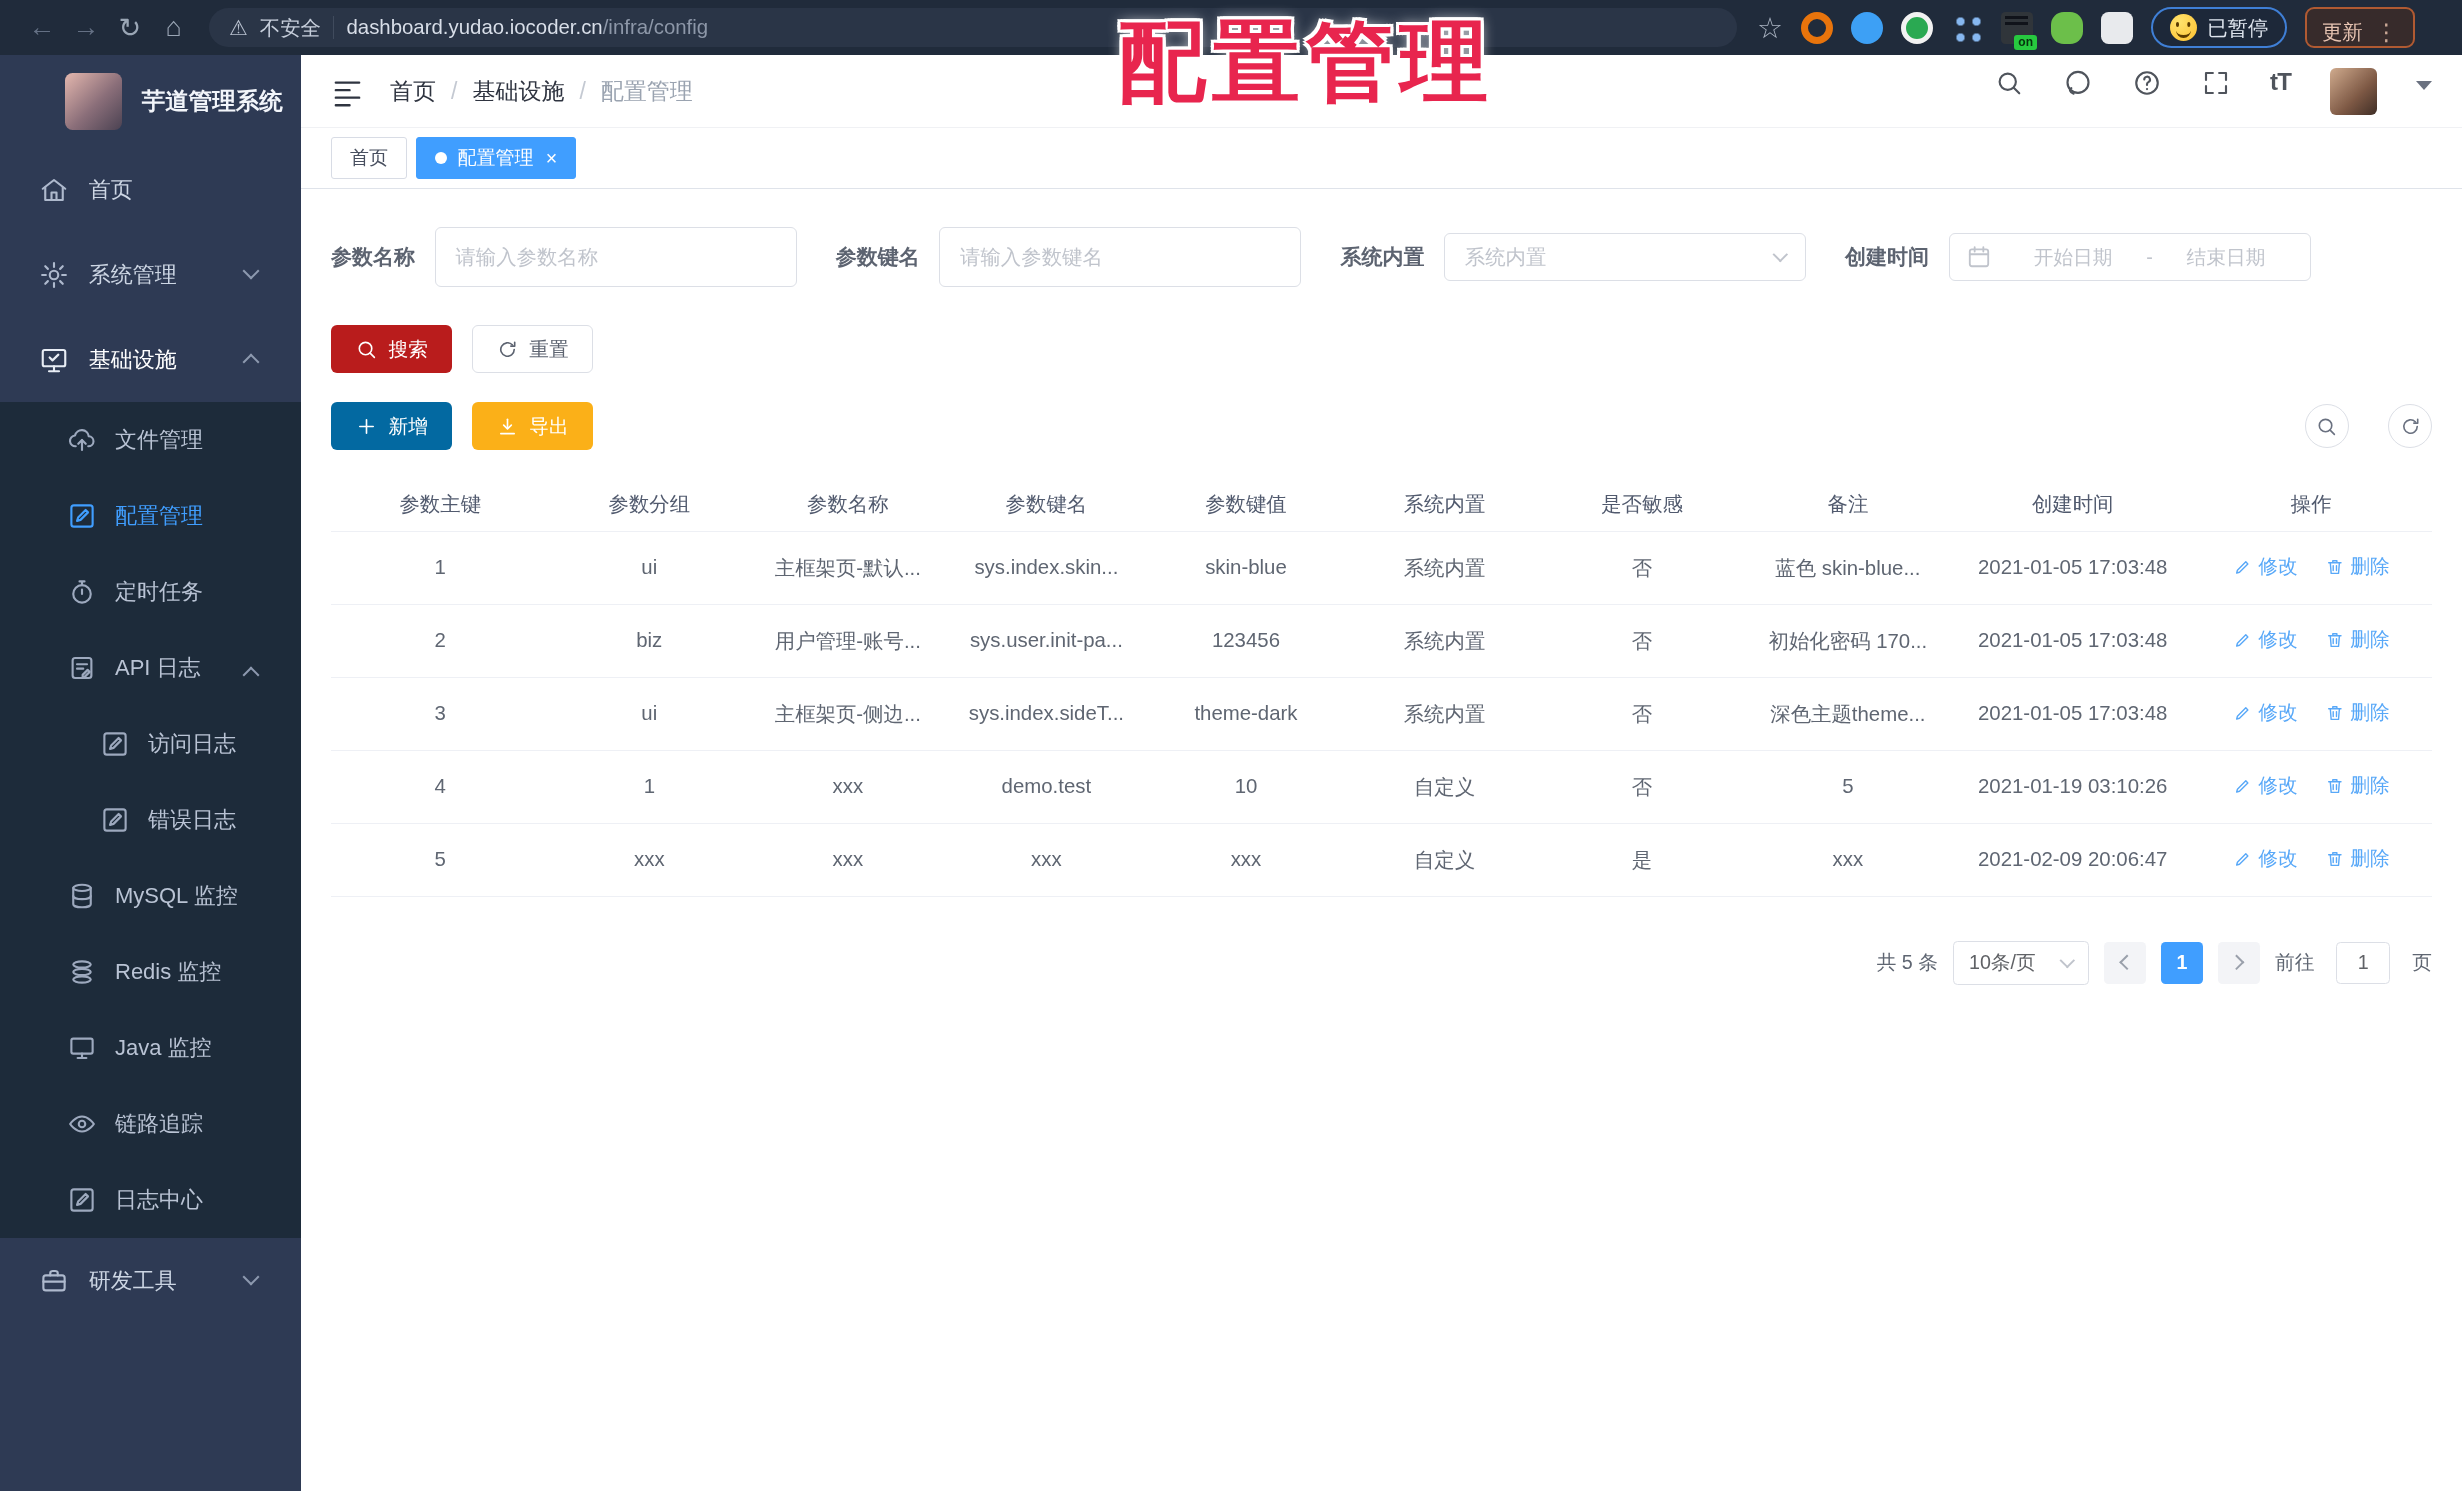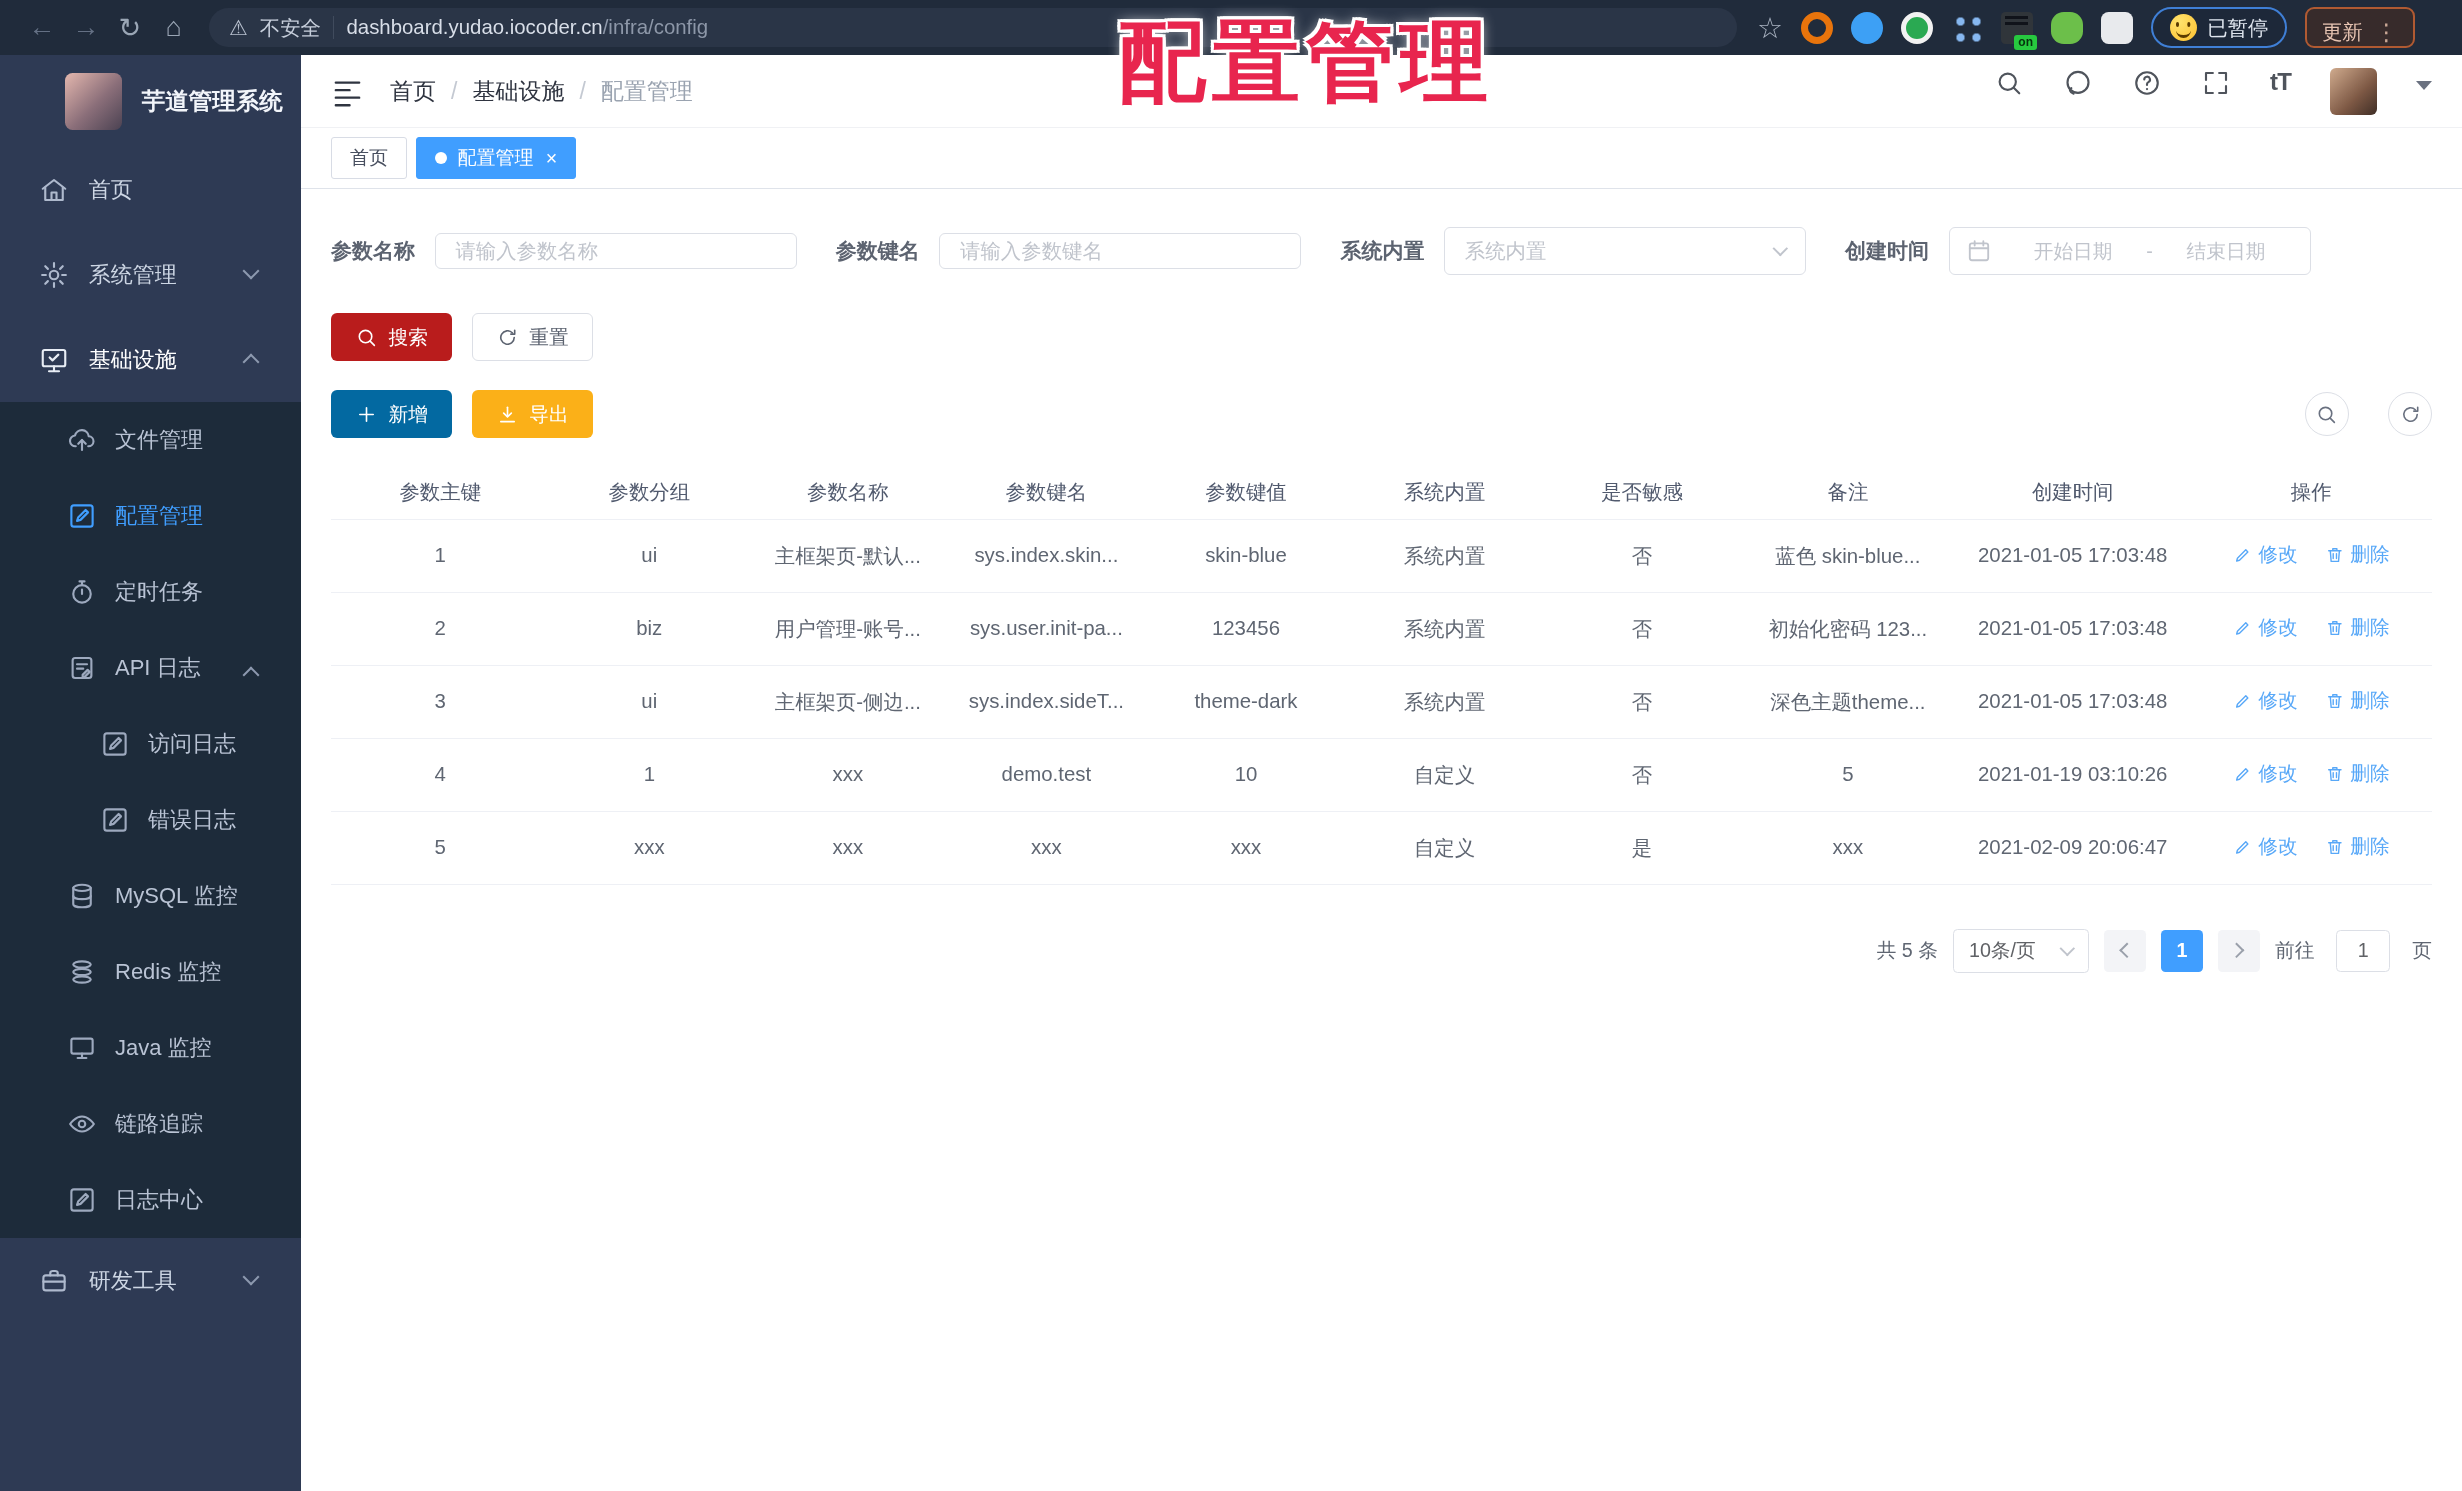--- a/index.html
+++ b/index.html
@@ -88,21 +88,21 @@
   .tag.active{background:#409eff;border-color:#409eff;color:#fff}
   .tag .dot{width:12px;height:12px;border-radius:50%;background:#fff}
   .tag .close{font-size:19.7px;margin-left:1.5px}
 
   .content{flex:1;padding:38px 30px 0 30px;position:relative}
 
   
   .filter-row{display:flex;align-items:center;margin-bottom:38px}
   .f-group{display:flex;align-items:center;margin-right:39px}
   .f-label{font-size:21px;color:#5c6370;font-weight:bold;margin-right:19.7px;white-space:nowrap}
-  .f-input{width:362px;height:36px;border:1.5px solid #dcdfe6;border-radius:6px;font-size:20.4px;color:#606266;
+  .f-input{width:362px;height:60px;border:1.5px solid #dcdfe6;border-radius:6px;font-size:20.4px;color:#606266;
            padding:0 19.7px;background:#fff;outline:none;font-family:"Liberation Sans",sans-serif}
   .f-input::placeholder{color:#c0c4cc}
   .f-select{width:362px;height:48px;border:1.5px solid #dcdfe6;border-radius:6px;display:flex;align-items:center;
             justify-content:space-between;padding:0 19.7px;color:#c0c4cc;font-size:20.4px;background:#fff}
   .sel-caret{width:10.6px;height:10.6px;border-right:2.3px solid #c0c4cc;border-bottom:2.3px solid #c0c4cc;transform:rotate(45deg);margin-top:-4.5px}
   .f-date{width:362px;height:48px;border:1.5px solid #dcdfe6;border-radius:6px;display:flex;align-items:center;
           padding:0 16.6px;color:#c0c4cc;font-size:19.7px;background:#fff;gap:0}
   .f-date .cal{display:flex;margin-right:13.6px;color:#c0c4cc}
   .f-date .cal svg{width:26px;height:26px}
   .f-date .dtxt{flex:1;text-align:center;white-space:nowrap}
@@ -548,21 +548,21 @@
               </td>
             </tr>
             <tr>
               <td>2</td>
               <td>biz</td>
               <td>用户管理-账号...</td>
               <td>sys.user.init-pa...</td>
               <td>123456</td>
               <td>系统内置</td>
               <td>否</td>
-              <td>初始化密码 123...</td>
+              <td>初始化密码 170...</td>
               <td>2021-01-05 17:03:48</td>
               <td>
                 <a class="link">
                     <svg viewBox="0 0 24 24">
                       <path d="m4.5 19.5.9-3.4L15.6 5.9l2.5 2.5L7.9 18.6l-3.4.9z"></path>
                     </svg>
                     <span>修改</span>
                   </a>
                 <a class="link">
                     <svg viewBox="0 0 24 24">

